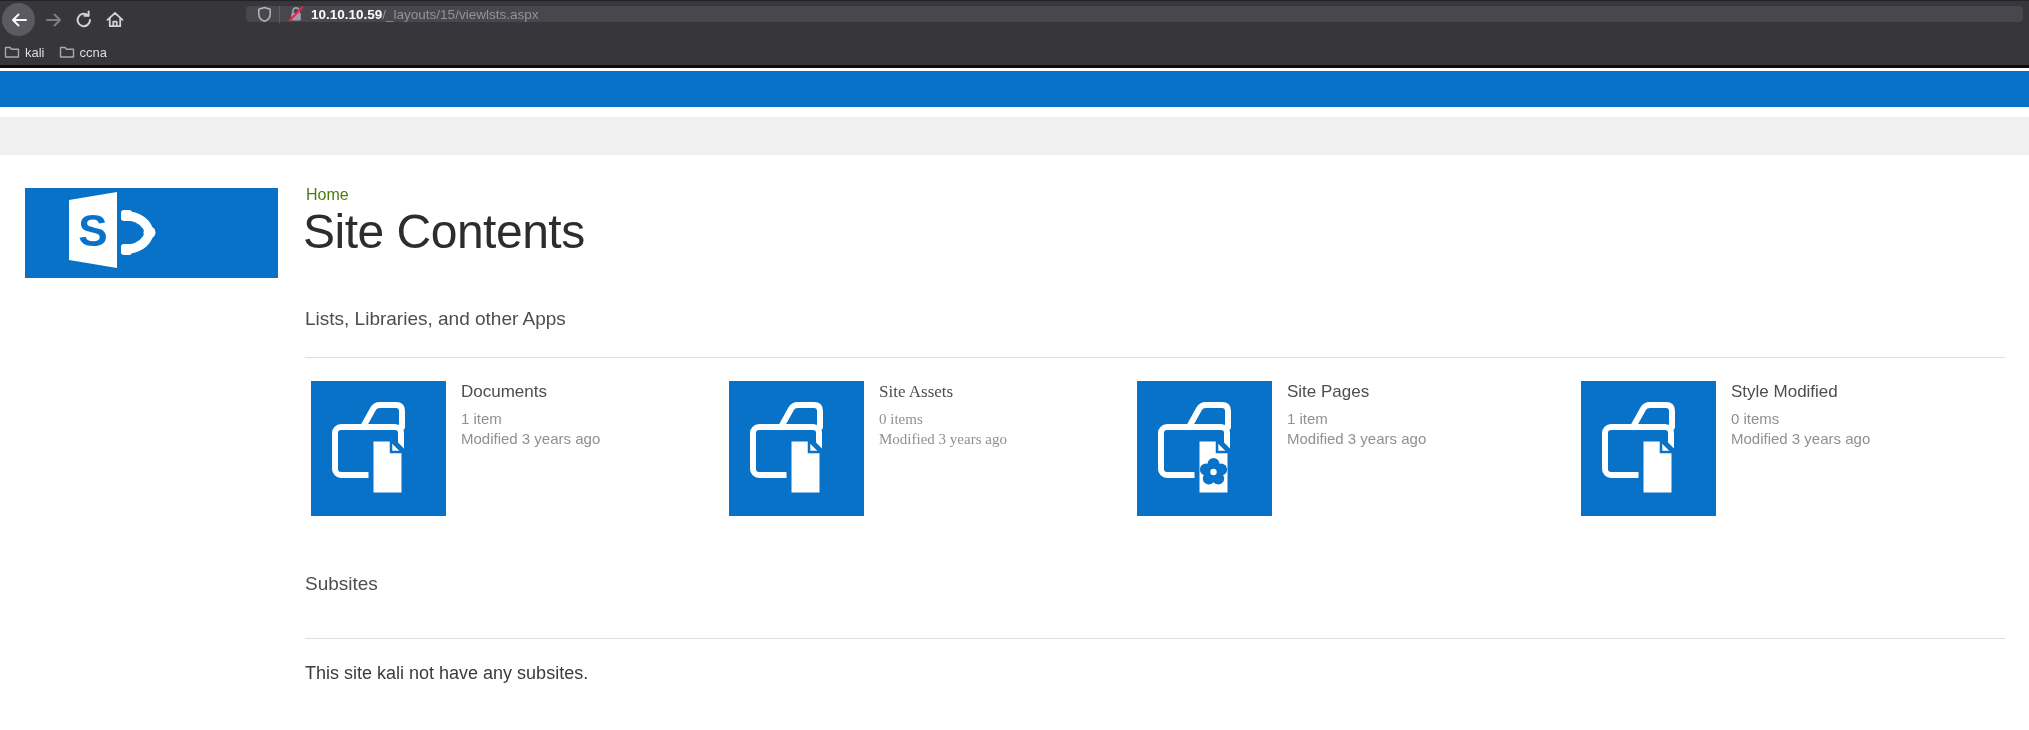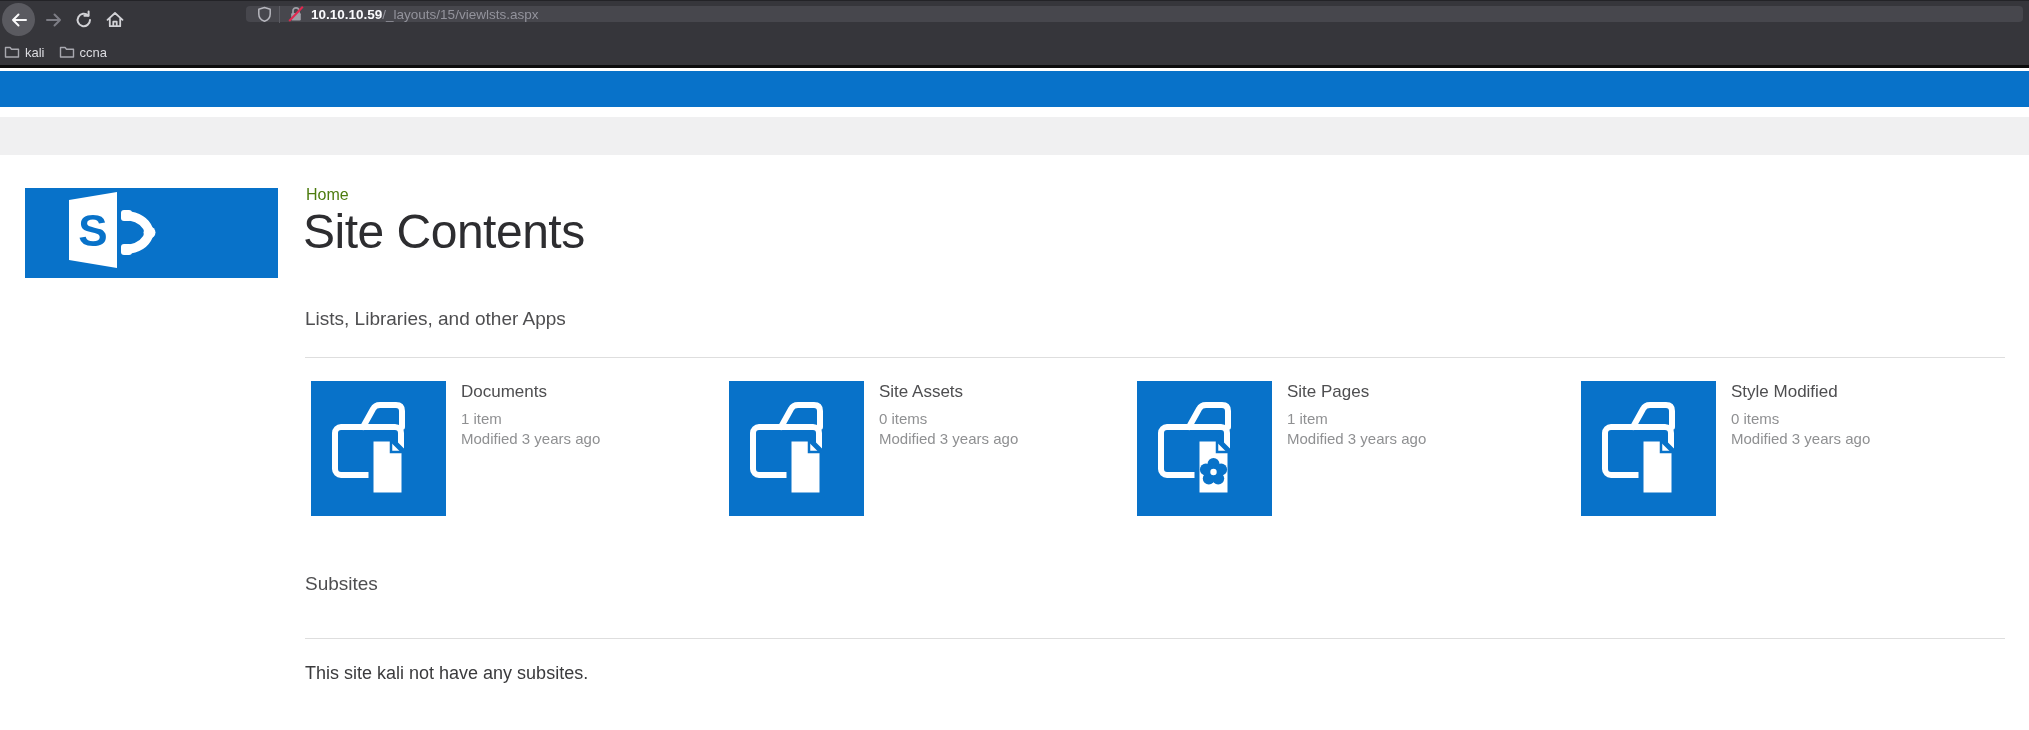--- a/index.html
+++ b/index.html
@@ -41,21 +41,21 @@
   
   .section-heading{position:absolute;left:305px;font-size:19px;font-weight:400;color:#4e4e50;}
   .h-apps{top:308px;}
   .h-subsites{top:573px;}
   .divider{position:absolute;left:305px;width:1700px;height:1px;background:#dedede;}
   .d1{top:357px;}
   .d2{top:638px;}
   .empty-msg{position:absolute;left:305px;top:663px;font-size:18px;color:#3b3b3d;}
   
   .tile{position:absolute;top:381px;width:420px;height:136px;cursor:pointer;}
-  .t0{left:311px;}.t1{left:729px;}.t2{left:1137px;}.t3{left:1581px;}
+  .t0{left:311px;}.t1{left:729px;font-family:Liberation Serif, serif;}.t2{left:1137px;}.t3{left:1581px;}
   .tile-icon{position:absolute;left:0;top:0;width:135px;height:135px;background:var(--accent);}
   .tile-text{position:absolute;left:150px;top:1px;}
   .tile-title{font-size:17px;color:#4e4e50;}
   .tile-meta{margin-top:7px;font-size:15px;line-height:20px;color:#8f9092;}
   svg{display:block;}
 </style>
 </head>
 <body>
 
 <div class="chrome">

